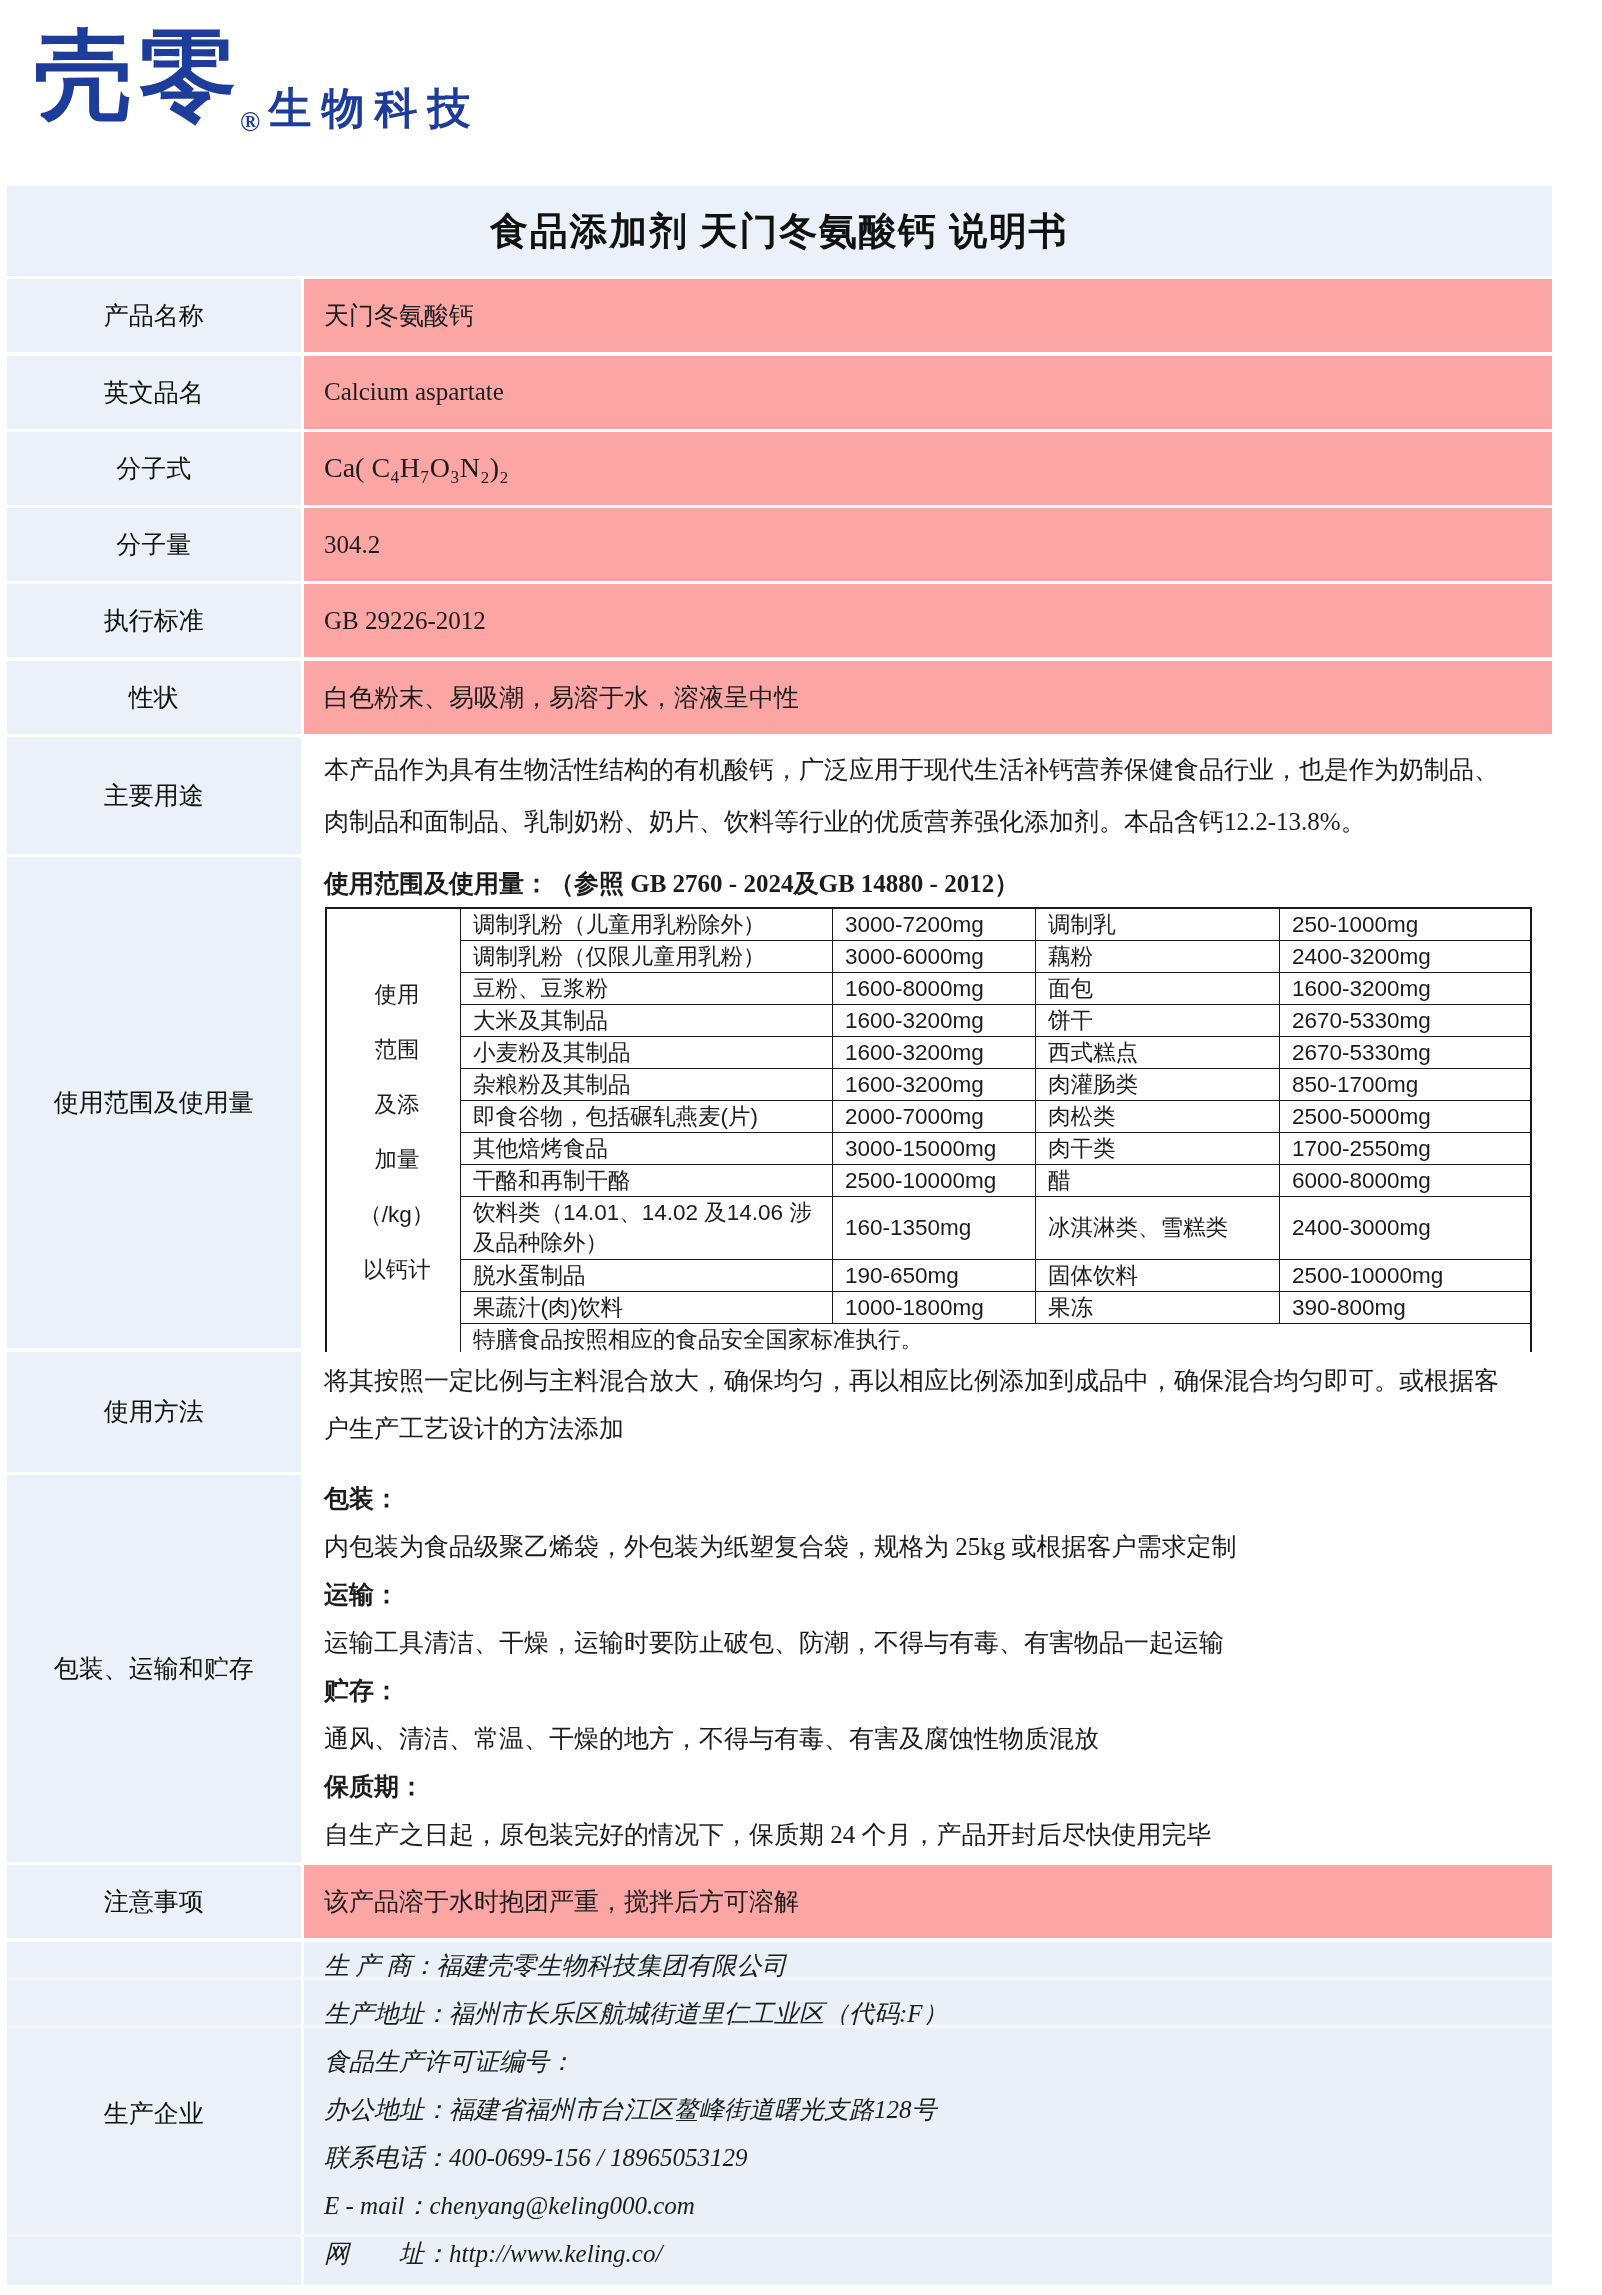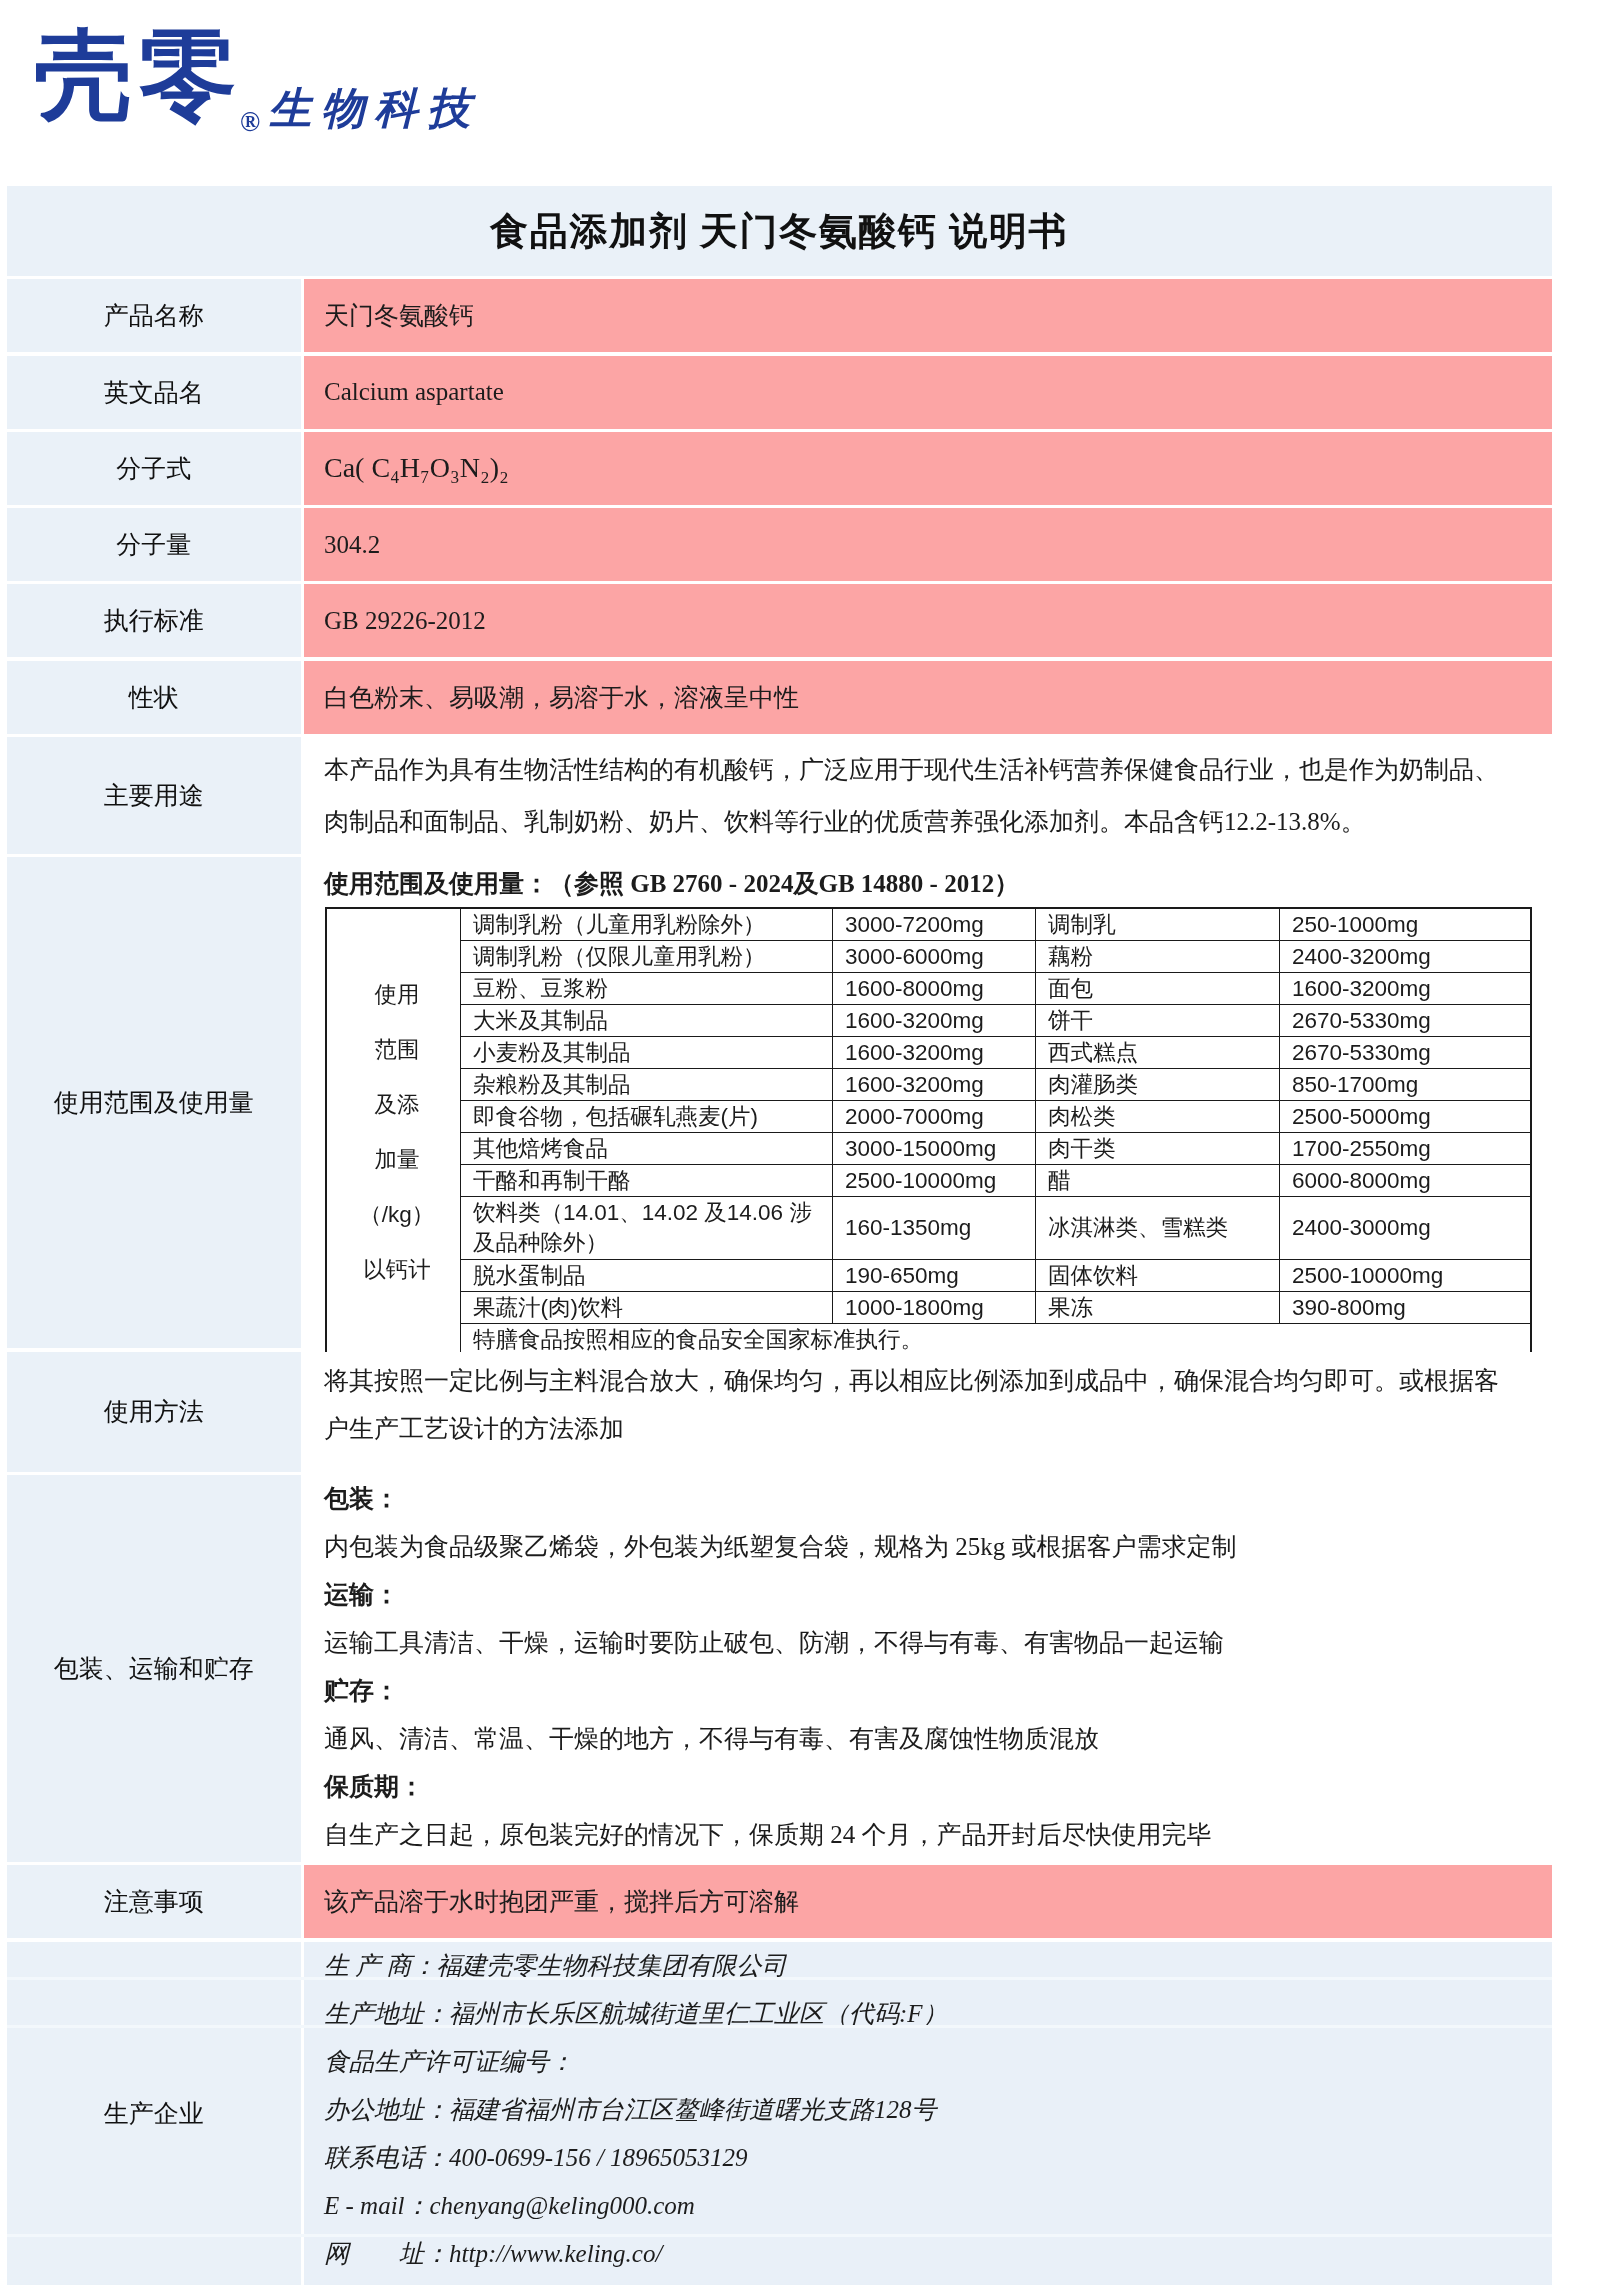--- a/index.html
+++ b/index.html
@@ -3,21 +3,21 @@
 <meta charset="utf-8">
 <style>
   html,body{margin:0;padding:0;}
   body{width:1602px;height:2295px;background:#fff;font-family:"Liberation Serif","DejaVu Serif",serif;color:#1c1c1c;}
   .page{position:relative;width:1602px;height:2295px;overflow:hidden;background:#fff;}
 
   
   .logo{position:absolute;left:34px;top:15px;display:flex;align-items:flex-end;color:#1e3c99;}
   .logo-brand{font-size:98px;font-weight:900;line-height:1.25;letter-spacing:6.7px;font-family:"Liberation Serif","DejaVu Serif",serif;}
   .logo-reg{font-size:27px;font-weight:700;margin:16.7px 8.3px 0 -3.3px;}
-  .logo-suffix{font-size:43px;font-weight:900;margin-top:52px;letter-spacing:10px;font-style:italic;}
+  .logo-suffix{font-size:43px;font-weight:900;margin-top:52px;letter-spacing:10px;}
 
   
   .sheet{position:absolute;left:6.7px;top:186px;width:1545px;}
   .titlebar{height:90px;background:#eaf1f8;display:flex;align-items:center;justify-content:center;
             font-size:38px;font-weight:700;color:#111;margin-bottom:3.3px;letter-spacing:1.7px;}
   .row{display:flex;margin-bottom:3.3px;position:relative;}
   .cell-label{width:294px;flex:0 0 294px;margin-right:3.3px;background:#eaf1f8;display:flex;
               align-items:center;justify-content:center;font-size:25px;font-weight:400;color:#111;text-align:center;}
   .cell-value{flex:1;background:#fca5a5;padding-left:20px;display:flex;align-items:center;font-size:25px;}
   .cell-block{flex:1;background:#fff;padding-left:20px;display:block;font-size:25px;}

